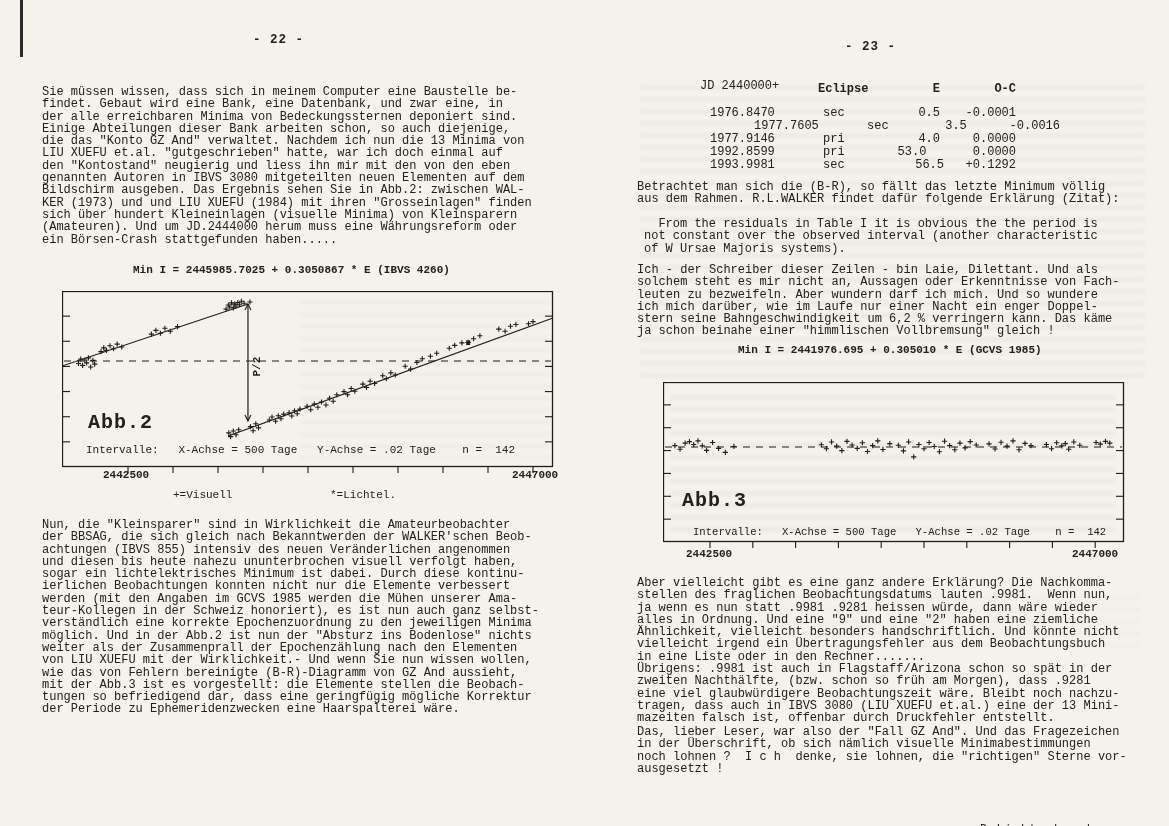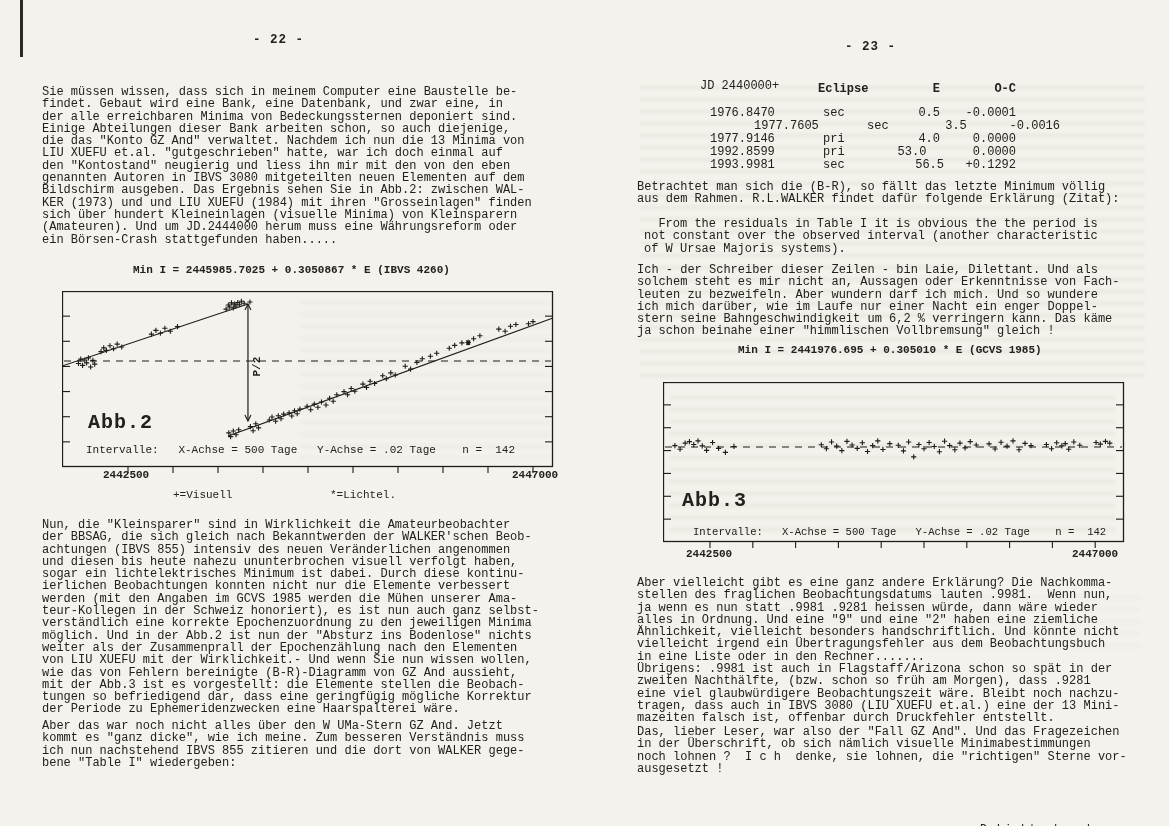--- a/index.html
+++ b/index.html
@@ -212,24 +212,20 @@
 werden (mit den Angaben im GCVS 1985 werden die Mühen unserer Ama-
 teur-Kollegen in der Schweiz honoriert), es ist nun auch ganz selbst-
 verständlich eine korrekte Epochenzuordnung zu den jeweiligen Minima
 möglich. Und in der Abb.2 ist nun der "Absturz ins Bodenlose" nichts
 weiter als der Zusammenprall der Epochenzählung nach den Elementen
 von LIU XUEFU mit der Wirklichkeit.- Und wenn Sie nun wissen wollen,
 wie das von Fehlern bereinigte (B-R)-Diagramm von GZ And aussieht,
 mit der Abb.3 ist es vorgestellt: die Elemente stellen die Beobach-
 tungen so befriedigend dar, dass eine geringfügig mögliche Korrektur
 der Periode zu Ephemeridenzwecken eine Haarspalterei wäre.</div>
-  <div class="abs txt" style="left:42px;top:720px;">Aber das war noch nicht alles über den W UMa-Stern GZ And. Jetzt
-kommt es "ganz dicke", wie ich meine. Zum besseren Verständnis muss
-ich nun nachstehend IBVS 855 zitieren und die dort von WALKER gege-
-bene "Table I" wiedergeben:</div>
 </div>
 
 <div class="abs" style="left:585px;top:0;width:584px;height:826px;">
   <div class="abs pagenum" style="left:260px;top:40px;">- 23 -</div>
 </div>
 
 <div class="abs" id="obs-table" style="left:0;top:0;width:1169px;height:0;">
   <div class="tbl-cell" style="left:700px;top:79px;font-weight:normal;">JD 2440000+</div>
   <div class="tbl-cell" style="left:818px;top:82px;font-weight:bold;">Eclipse</div>
   <div class="tbl-cell" style="left:884px;top:82px;width:56px;text-align:right;font-weight:bold;">E</div>

